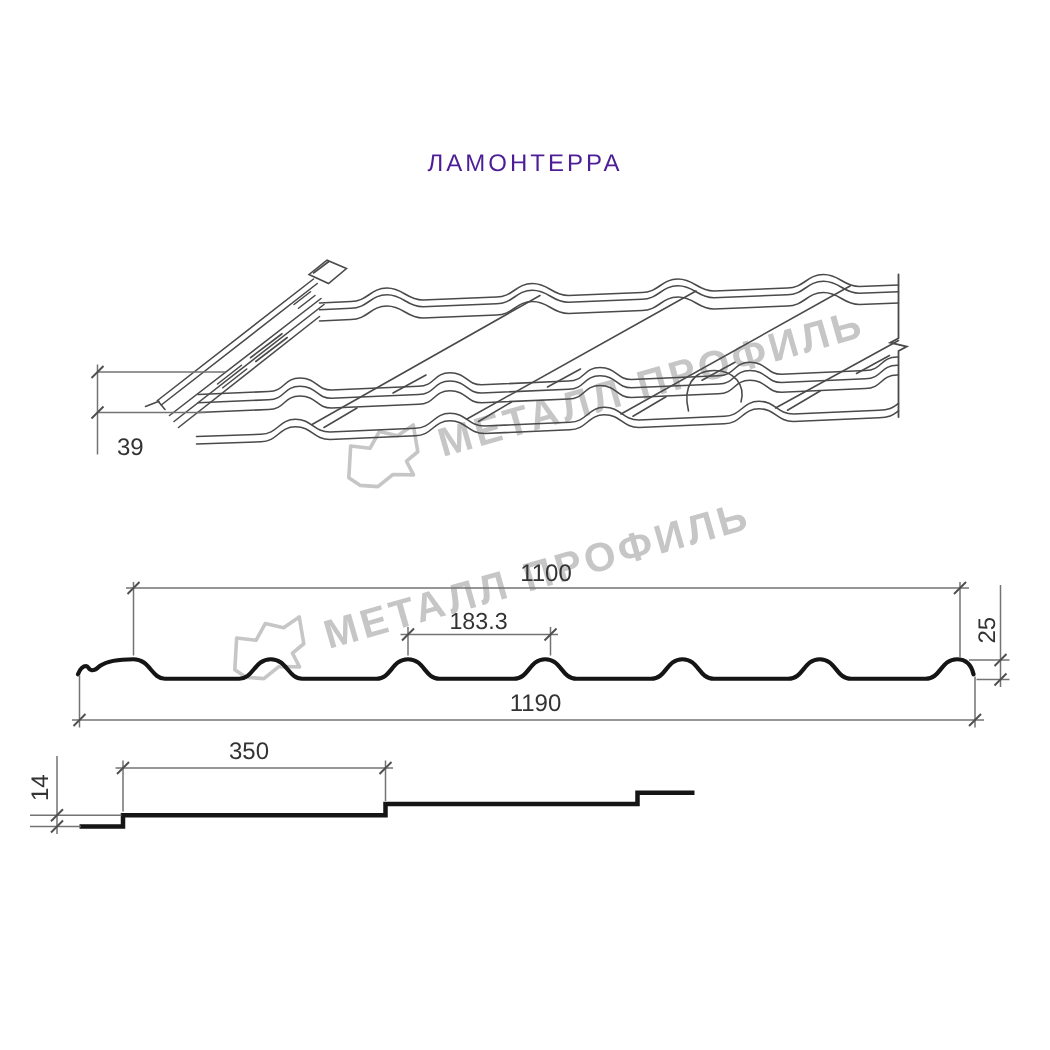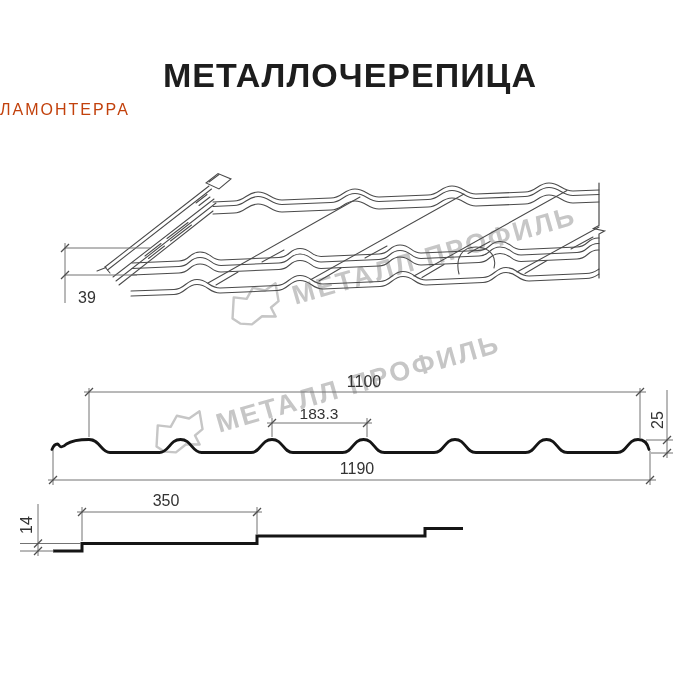--- a/index.html
+++ b/index.html
@@ -1,38 +1,37 @@
 <!DOCTYPE html>
 <html><head>
 <meta charset="utf-8">
 <style>
   html,body{margin:0;padding:0;background:#fff;}
   .page{position:relative;width:700px;height:700px;background:#ffffff;overflow:hidden;
         font-family:"Liberation Sans",sans-serif;}
   .title{position:absolute;top:56px;left:0;width:700px;margin:0;text-align:center;
          font-size:34px;font-weight:bold;letter-spacing:1px;color:#1d1d1d;}
-  .subtitle{position:absolute;top:101px;left:0;width:700px;text-align:left;
-            font-size:16px;letter-spacing:2px;color:#c2410c;}
+  .subtitle{position:absolute;top:101px;left:0;width:700px;text-align:center;
+            font-size:16px;letter-spacing:2px;color:#4c1d95;}
   svg{position:absolute;left:0;top:0;}
   .thin{stroke:#4a4a4a;stroke-width:1.05;fill:none;stroke-linecap:round;}
   .thick{stroke:#151515;stroke-width:2.8;fill:none;stroke-linecap:round;stroke-linejoin:round;}
   .stepline{stroke:#151515;stroke-width:3;fill:none;stroke-linejoin:miter;}
   .dim{stroke:#737373;stroke-width:1;fill:none;}
   .tick{stroke:#4f4f4f;stroke-width:1.3;}
   .dimtext{fill:#333;font-size:16px;}
   .dimtext-s{fill:#333;font-size:15.5px;}
   .wmtext{fill:#c6c6c6;font-size:27px;font-weight:bold;letter-spacing:2.5px;}
   .wmlogo{stroke:#c6c6c6;stroke-width:2.4;fill:none;stroke-linejoin:round;}
 </style>
 </head>
 <body>
 
 <div class="page">
 
-  <h1 class="title">МЕТАЛЛОЧЕРЕПИЦА</h1>
   <div class="subtitle">ЛАМОНТЕРРА</div>
 
   <svg width="700" height="700" viewBox="0 0 700 700">
 
     <g transform="translate(224,296) rotate(-16)">
       <path class="wmlogo" d="M2,24 L9,4 L21,9 L30,0 L41,6 L53,2 L51,20 L42,24 L44,34 L31,30 L19,35 L8,31 Z"></path>
       <text class="wmtext" x="66" y="28">МЕТАЛЛ ПРОФИЛЬ</text>
     </g>
 
     <g transform="translate(148,424) rotate(-16)">

